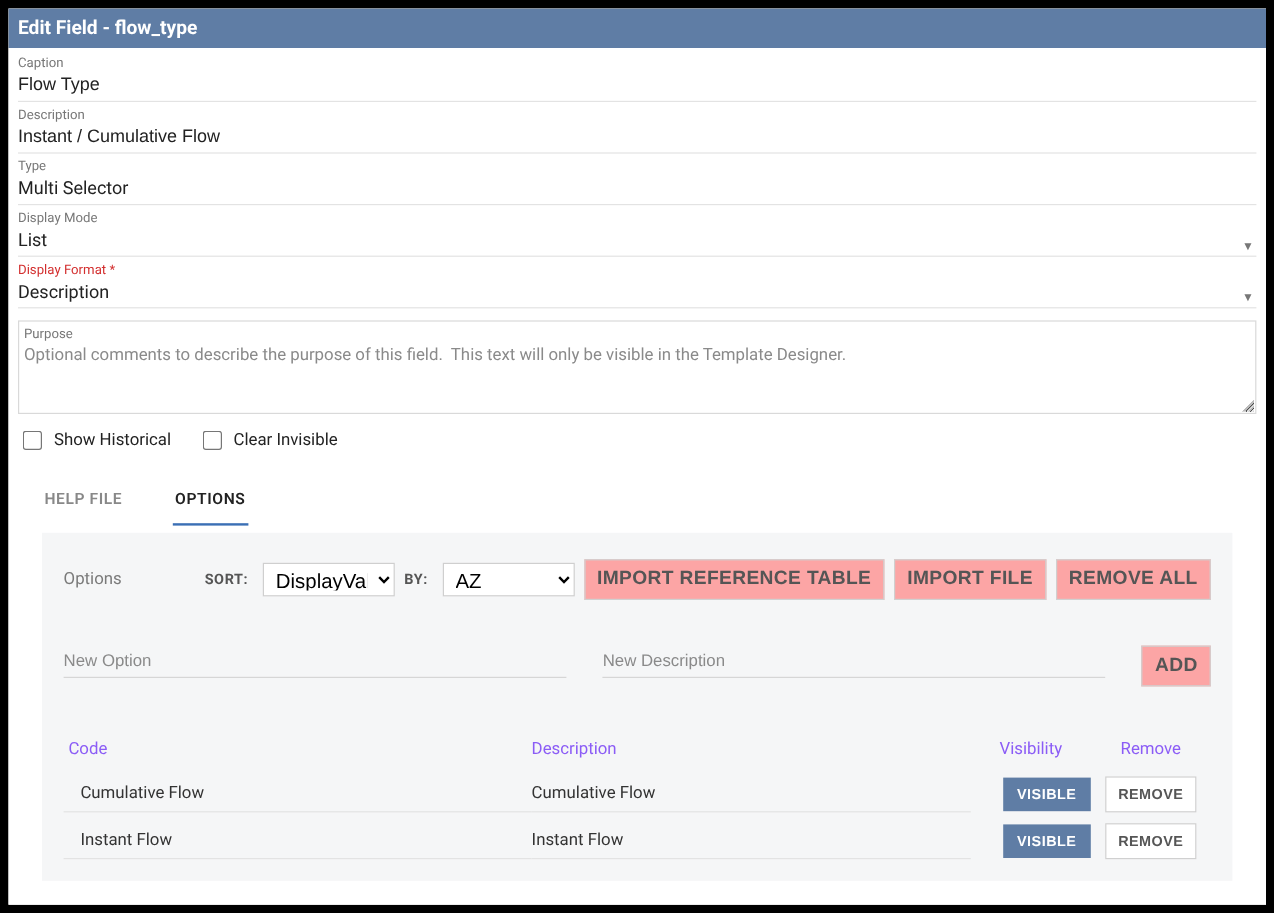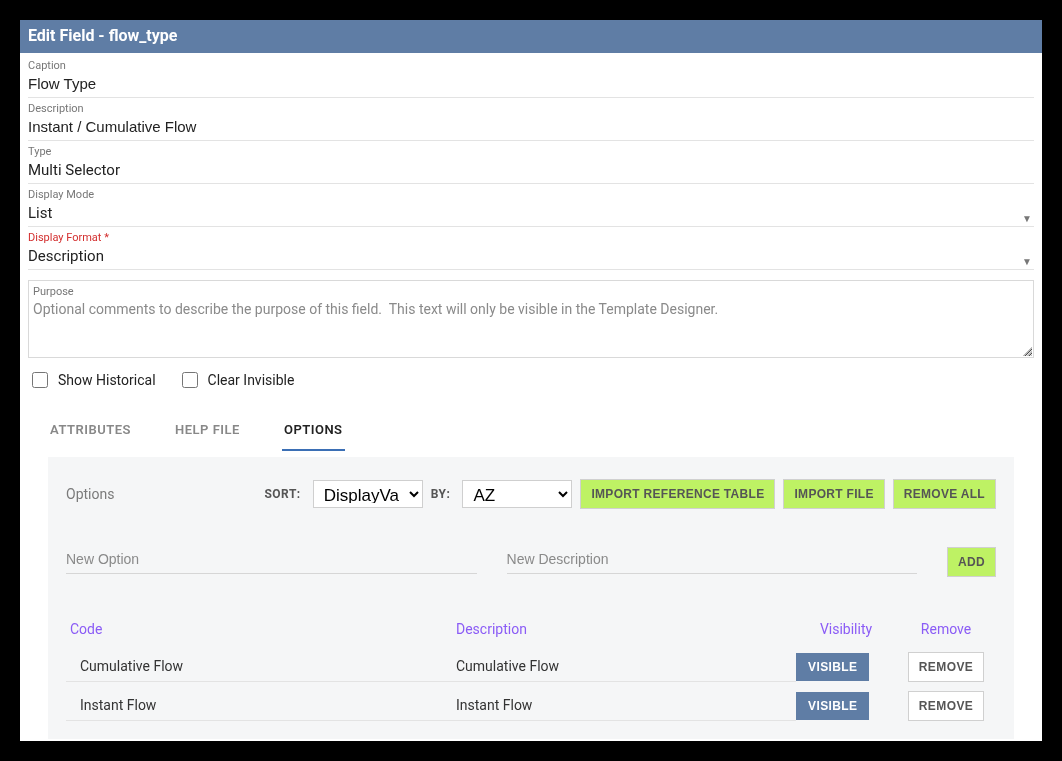--- a/index.html
+++ b/index.html
@@ -1,17 +1,17 @@
 <!DOCTYPE html>
 <html><head>
 <meta charset="utf-8">
 <style>
   * { box-sizing: border-box; margin: 0; padding: 0; }
   body { font-family: "Segoe UI", Roboto, Arial, sans-serif; font-size: 14px; color: #333; background: #000; }
-  .frame { width: 1062px; height: 761px; background: #000; padding: 20px; margin: 0 auto; }
+  .frame { width: 1062px; height: 761px; background: #000; padding: 7px; margin: 0 auto; }
   .panel { background: #fff; width: 100%; height: 100%; display: flex; flex-direction: column; overflow: hidden; }
   .titlebar { background: #5f7da5; color: #fff; font-weight: 700; font-size: 16px; padding: 6px 8px 8px 8px; }
   .body { flex: 1; overflow-y: auto; background: #fff; }
   .form-area { padding: 2px 8px 8px 8px; }
   .field { border-bottom: 1px solid #e3e3e3; padding: 4px 0 2px 0; position: relative; }
   .field-label { font-size: 11px; color: #777; display: block; line-height: 14px; }
   .field-label.required { color: #d32f2f; }
   .field-value { font-size: 15px; color: #222; line-height: 22px; padding: 0; }
   .field-value.input { border: none; outline: none; width: 100%; background: transparent; }
   .select-field { display: flex; align-items: flex-end; }
@@ -27,35 +27,35 @@
   .cb input { width: 16px; height: 16px; }
   .tabs-outer { padding: 10px 28px 0 28px; }
   .tabs { display: flex; gap: 40px; border-bottom: none; font-size: 13px; font-weight: 600; letter-spacing: .5px; }
   .tab { color: #888; padding: 10px 2px 12px 2px; cursor: pointer; }
   .tab.active { color: #222; border-bottom: 2px solid #3b6fb5; }
   .tab-panel { background: #f5f6f7; margin: 6px 28px 0 28px; padding: 22px 18px 14px 18px; }
   .options-bar { display: flex; align-items: center; gap: 8px; }
   .options-label { color: #7a7a7a; font-size: 14px; margin-right: auto; }
   .sort-label { font-size: 12px; font-weight: 700; color: #555; letter-spacing: .5px; margin-right: 4px; }
   select.native { font-size: 17px; padding: 4px 6px; border: 1px solid #cfcfcf; background: #fff; height: 28px; }
-  .btn { background: #bef264; border: 1px solid #d0d0d0; color: #555; font-size: 12px; font-weight: 700; letter-spacing: .3px; padding: 7px 10px; cursor: pointer; }
+  .btn { background: #fca5a5; border: 1px solid #d0d0d0; color: #555; font-size: 16px; font-weight: 700; letter-spacing: .3px; padding: 7px 10px; cursor: pointer; }
   .new-row { display: flex; gap: 30px; margin-top: 38px; align-items: flex-start; }
   .new-input { flex: 1; border: none; border-bottom: 1px solid #d6d6d6; background: transparent; font-size: 14px; padding: 4px 0 6px 0; outline: none; color: #15803d; }
   .new-input::placeholder { color: #8a8a8a; }
   .add-box { }
   .table { margin-top: 42px; }
   .thead { display: flex; color: #8b5cf6; font-size: 14px; padding: 2px 0 10px 0; }
   .th-code { flex: 0 0 390px; padding-left: 4px; }
   .th-desc { flex: 1; }
   .th-vis { flex: 0 0 100px; text-align: center; }
   .th-rem { flex: 0 0 100px; text-align: center; }
   .trow { display: flex; align-items: center; padding: 4px 0; }
   .cell-code { flex: 0 0 390px; padding-left: 14px; border-bottom: 1px solid #e3e3e3; line-height: 30px; font-size: 14px; color: #333; }
   .cell-desc { flex: 1; border-bottom: 1px solid #e3e3e3; line-height: 30px; font-size: 14px; color: #333; }
-  .cell-vis { flex: 0 0 100px; display: flex; justify-content: flex-start; }
+  .cell-vis { flex: 0 0 100px; display: flex; justify-content: flex-end; }
   .cell-rem { flex: 0 0 100px; display: flex; justify-content: center; }
   .chip-visible { background: #5f7da5; color: #fff; border: none; font-size: 12px; font-weight: 700; letter-spacing: .4px; padding: 7px 12px; cursor: pointer; }
   .chip-remove { background: #fff; color: #555; border: 1px solid #d0d0d0; font-size: 12px; font-weight: 700; letter-spacing: .4px; padding: 7px 10px; cursor: pointer; }
 </style>
 </head>
 <body>
 
 <div class="frame">
   <div class="panel">
     <div class="titlebar">Edit Field - flow_type</div>
@@ -106,21 +106,20 @@
           </label>
           <label class="cb">
             <input type="checkbox" style="">
             <span>Clear Invisible</span>
           </label>
         </div>
       </div>
 
       <div class="tabs-outer">
         <div class="tabs">
-          <div class="tab">ATTRIBUTES</div>
           <div class="tab">HELP FILE</div>
           <div class="tab active">OPTIONS</div>
         </div>
       </div>
 
       <div class="tab-panel">
         <div class="options-bar">
           <span class="options-label">Options</span>
           <span class="sort-label">SORT:</span>
           <select class="native" style="width:110px"><option>DisplayValue</option></select>

